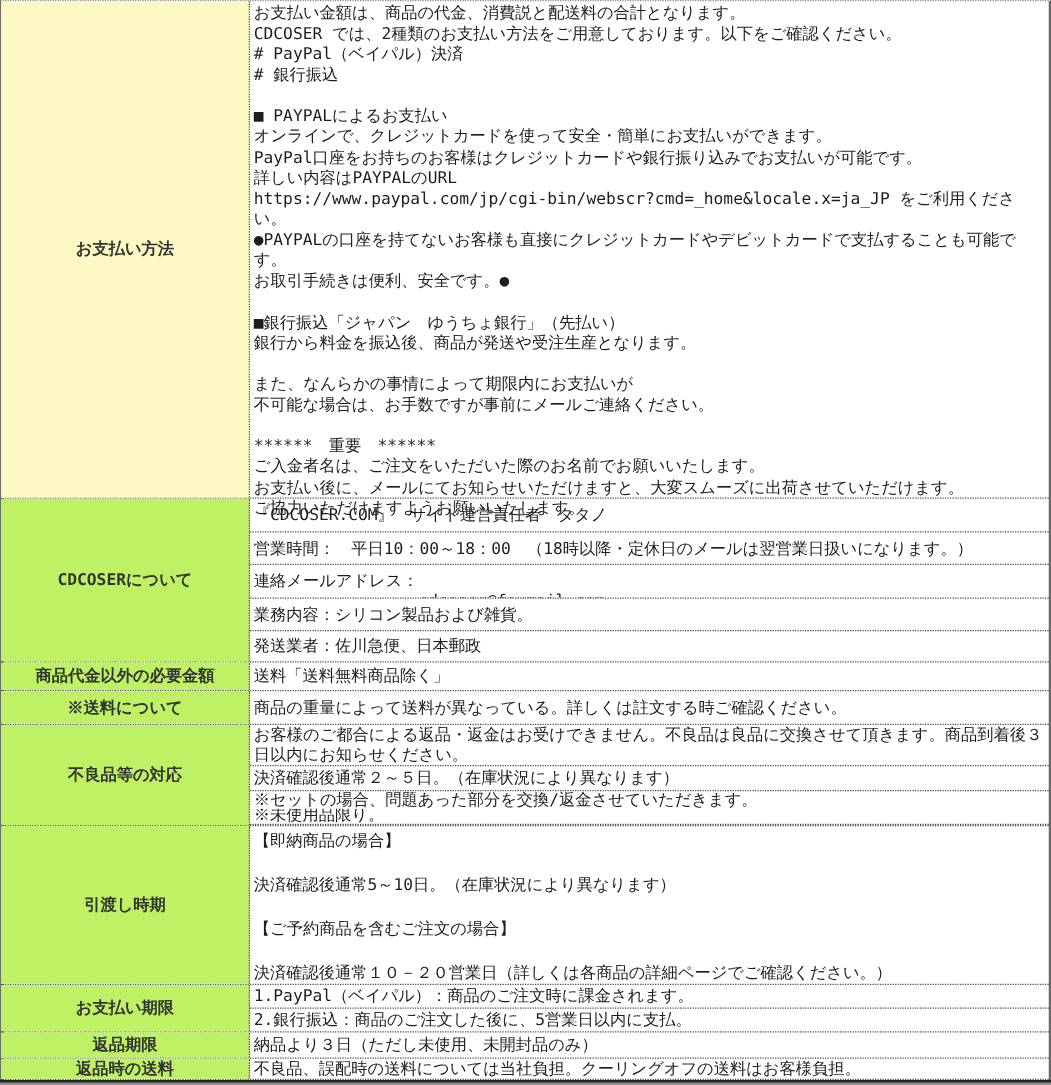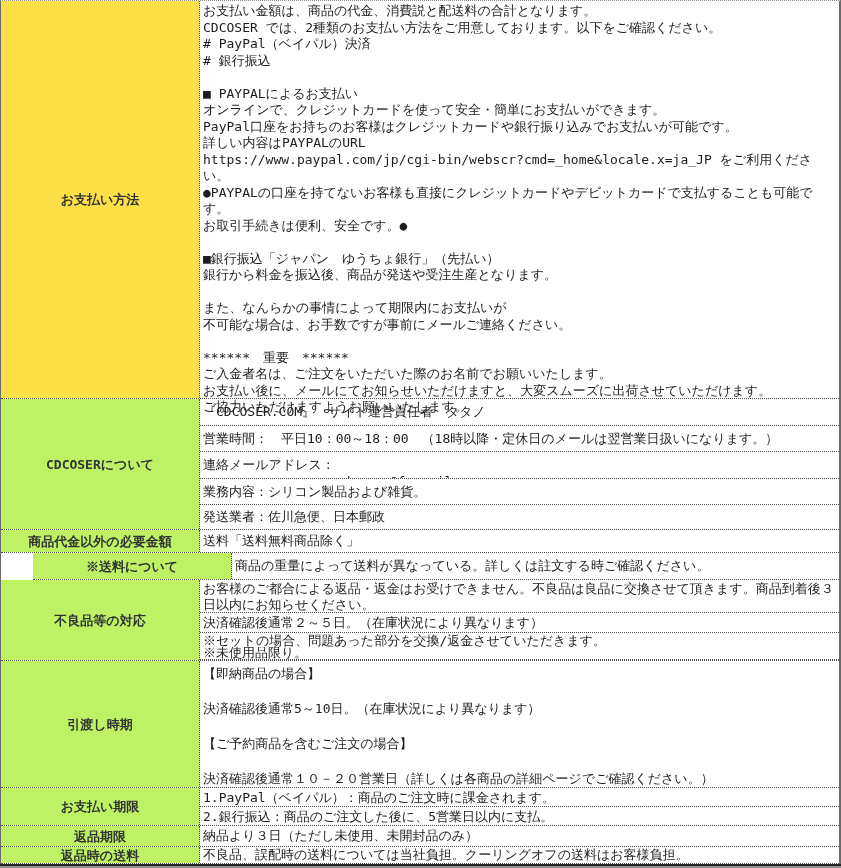--- a/index.html
+++ b/index.html
@@ -16,41 +16,41 @@
     border-top:1px dotted #8a8a8a;
   }
   .trow { display:flex; box-sizing:border-box; border-bottom:1px dotted #4c4c4c; }
   .tlabel {
     flex:0 0 199px; width:199px; box-sizing:border-box;
     display:flex; align-items:center; justify-content:center;
     text-align:center; font-weight:bold; color:#333333;
     background:#bef264; border-right:1px dotted #4c4c4c;
     line-height:15px; padding:0 4px;
   }
-  .tlabel.white-bg { background:#fde047; }
+  .tlabel.white-bg { background:#fef9c3; }
   .tcontent { flex:1 1 auto; min-width:0; box-sizing:border-box; }
   .pre { white-space:pre-wrap; word-break:break-all; }
   .subrow {
     box-sizing:border-box; display:flex; align-items:center;
     padding:0 3px; border-bottom:1px dotted #4c4c4c; overflow:hidden;
   }
   .subrow.no-border { border-bottom:none; }
   .bold { font-weight:normal;margin-top:32px; }
 
   
   .r-payment   { height:398px; }
   .r-payment .tcontent { padding:2px 3px; line-height:16.5px; }
   .r-about     { height:131px; }
   .sr-a1 { height:27px; } .sr-a2 { height:26px; } .sr-a3 { height:27px; }
   .sr-a4 { height:26px; } .sr-a5 { height:24px; }
   .r-fees      { height:23px; }
   .r-fees .tcontent, .r-shipnote .tcontent, .r-retdl .tcontent, .r-retship .tcontent {
     display:flex; align-items:center; padding:0 3px;
   }
-  .r-shipnote  { height:27px;margin-left:32px; }
+  .r-shipnote  { height:27px; }
   .r-defect    { height:81px; }
   .sr-d1 { height:33px; line-height:16px; align-items:flex-start; padding-top:1px; }
   .sr-d2 { height:20px; line-height:15px; }
   .sr-d3 { height:13px; line-height:12px; }
   .sr-d4 { height:14px; line-height:13px; }
   .r-deliver   { height:127px; }
   .r-deliver .tcontent { padding:4px 3px; line-height:17.5px; }
   .r-paydl     { height:38px; }
   .sr-p1 { height:19px; line-height:15px; } .sr-p2 { height:18px; line-height:15px; }
   .r-retdl     { height:21px; }

